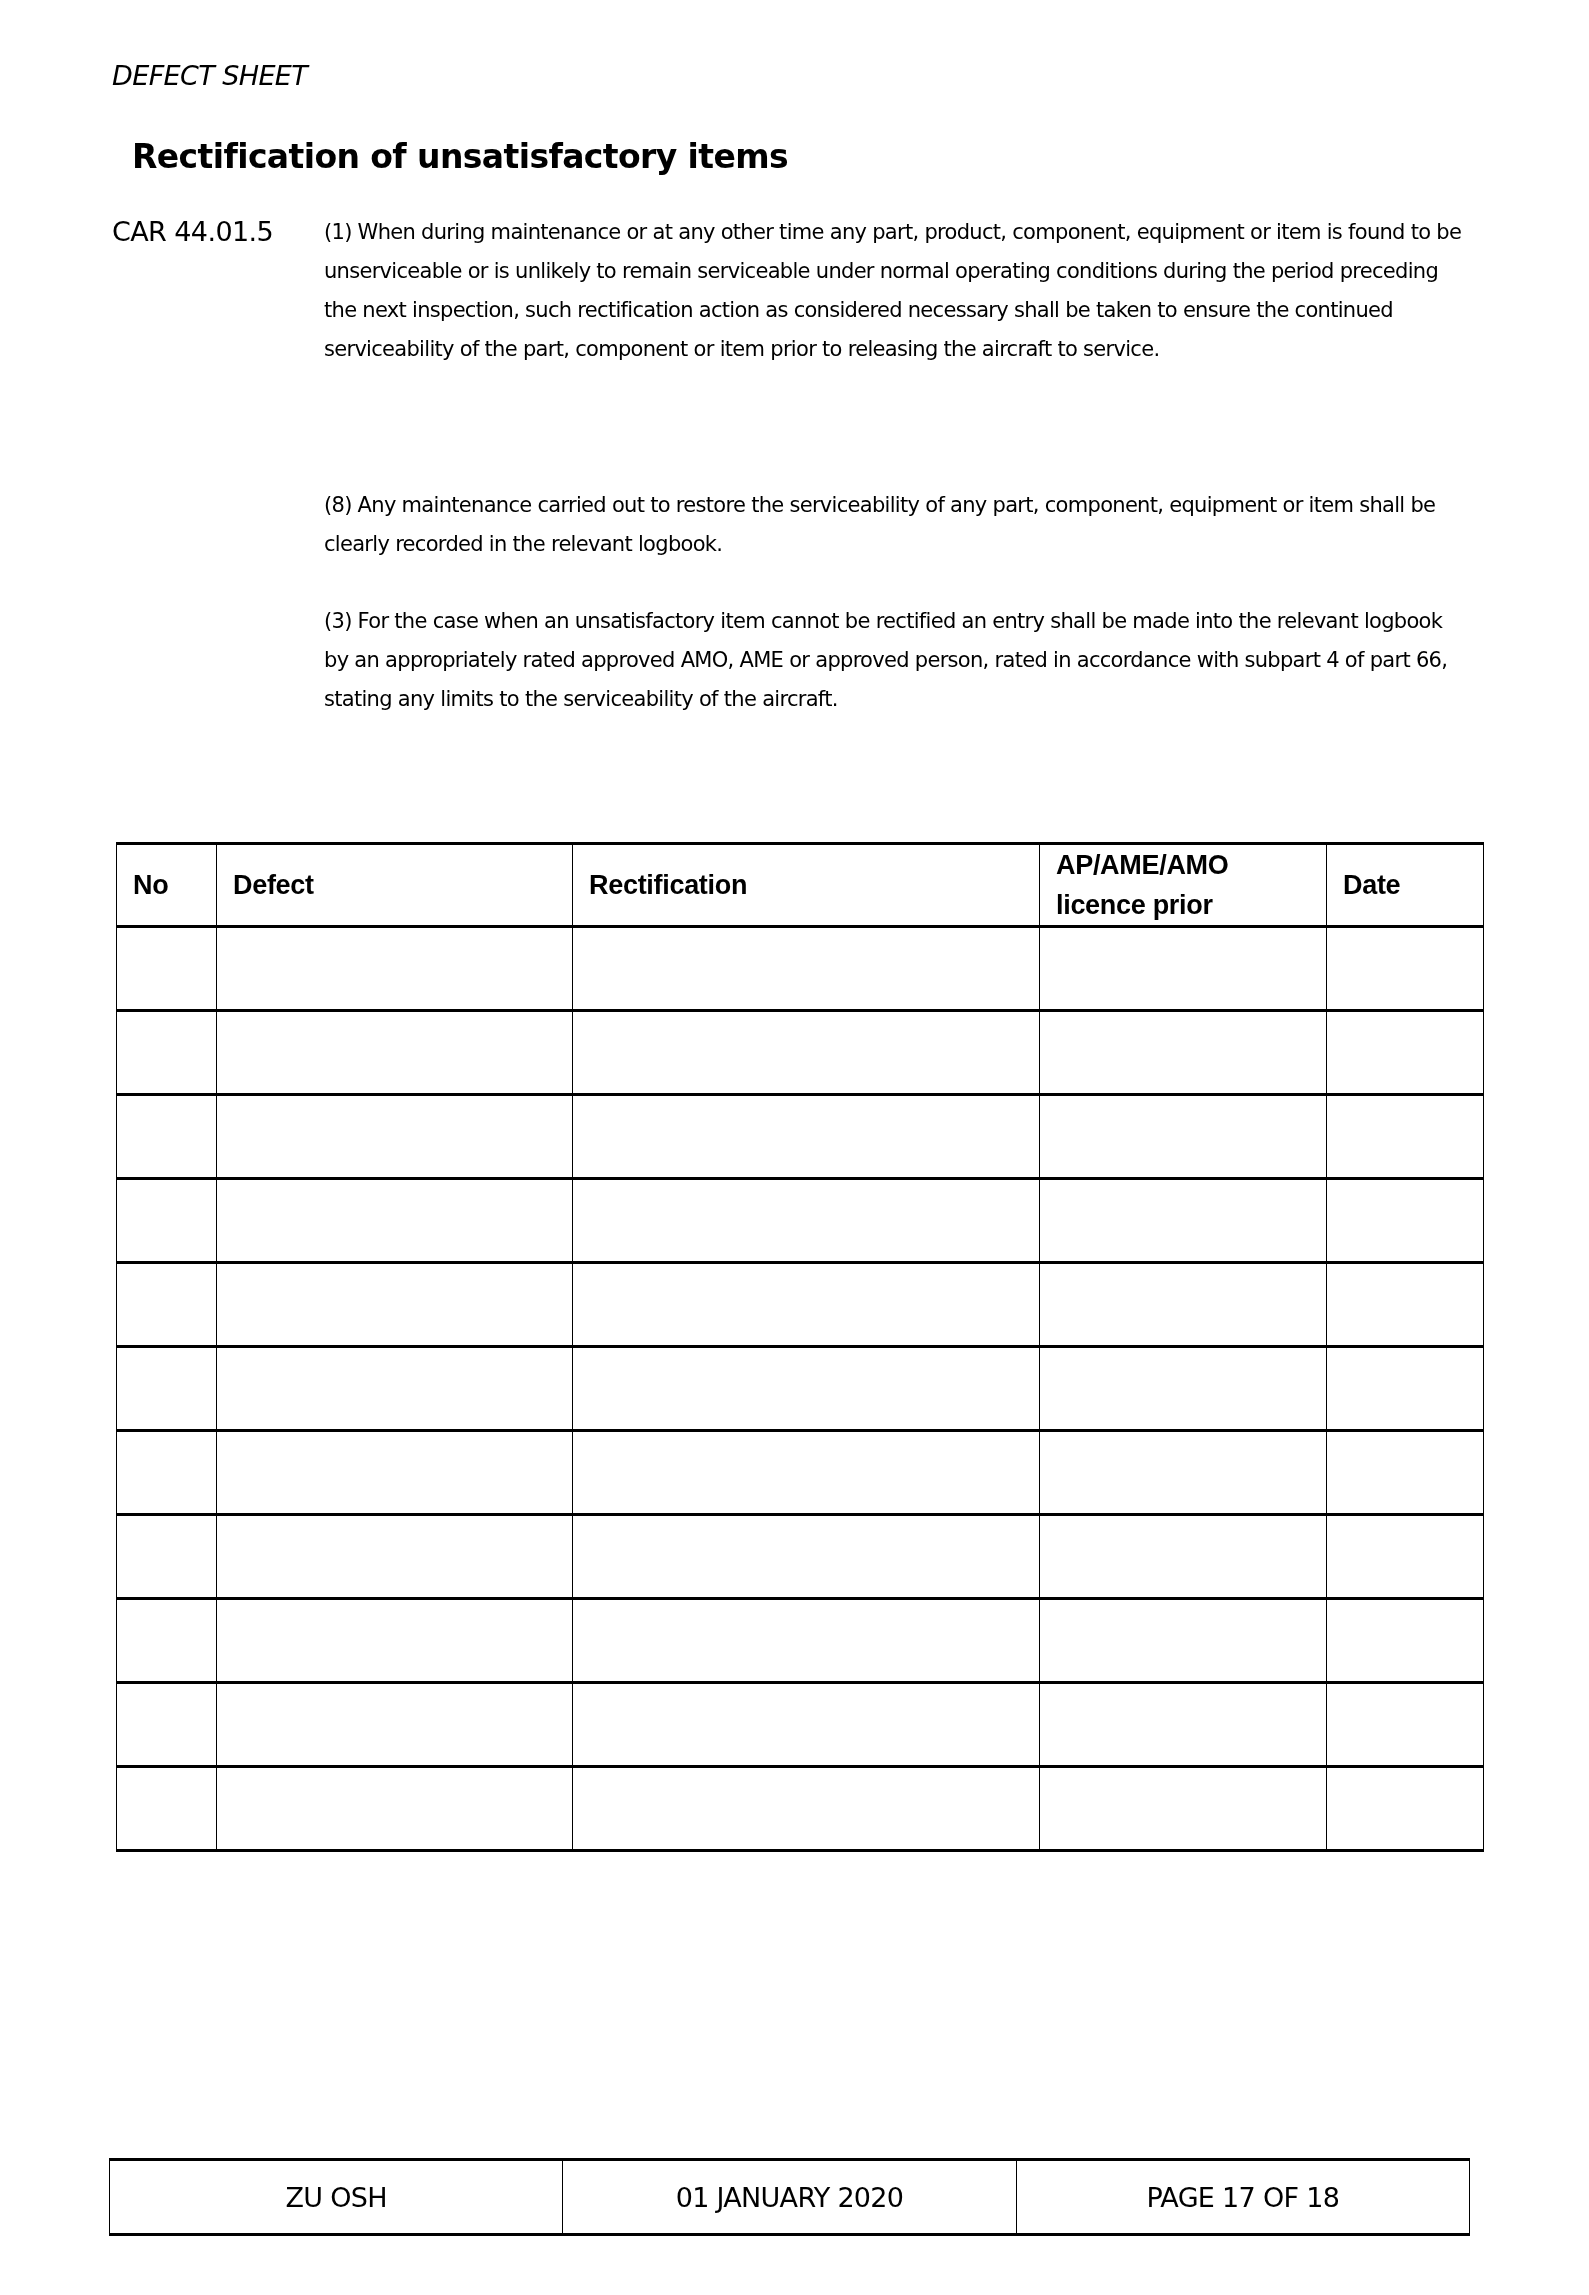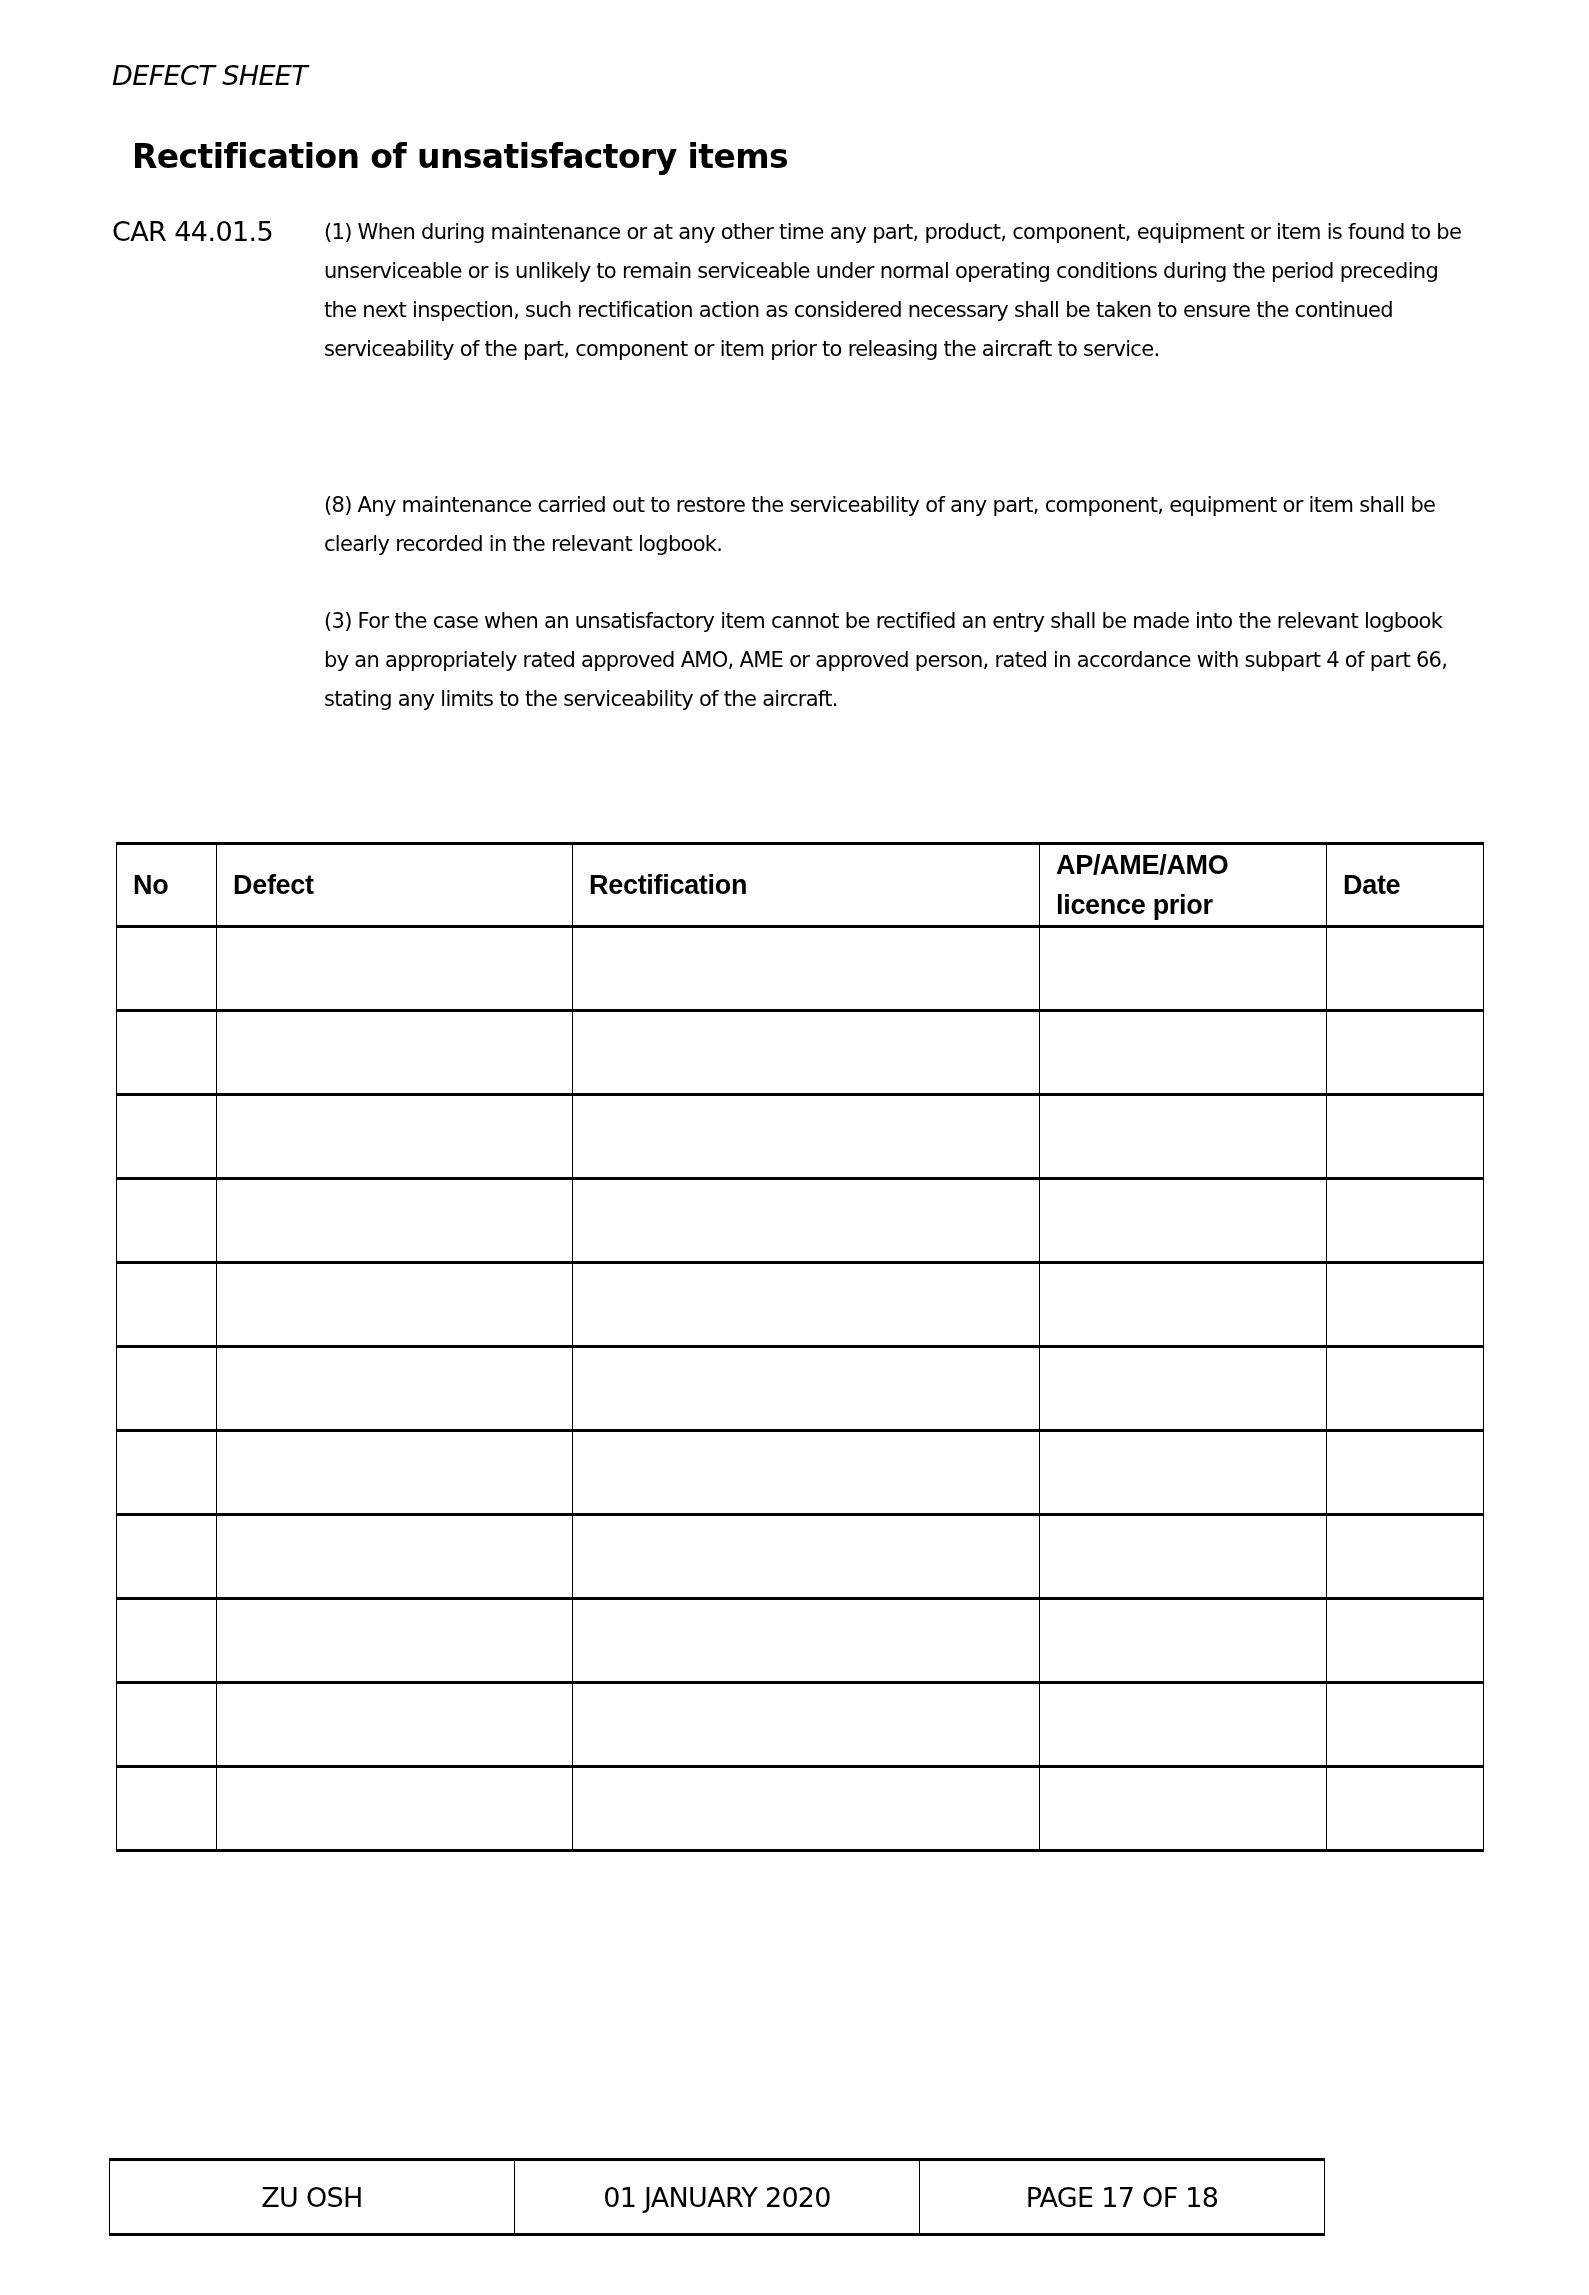--- a/index.html
+++ b/index.html
@@ -22,21 +22,21 @@
   table.defect-table th { height: 73px; text-align: left; vertical-align: middle;
       font-family: "Liberation Sans", sans-serif; font-weight: bold; font-size: 27px;
       letter-spacing: -0.3px; padding-left: 16px; line-height: 40px; }
   table.defect-table td { height: 81px; }
   col.c-no { width: 100px; }
   col.c-defect { width: 356px; }
   col.c-rect { width: 467px; }
   col.c-stamp { width: 287px; }
   col.c-date { width: 157px; }
 
-  table.footer { position: absolute; left: 109px; top: 2158px; width: 1216px;
+  table.footer { position: absolute; left: 109px; top: 2158px; width: 1361px;
       border-collapse: collapse; table-layout: fixed; }
   table.footer td { border-left: 1.9px solid #000; border-right: 1.9px solid #000;
       border-top: 3.7px solid #000; border-bottom: 3.7px solid #000;
       height: 70px; text-align: center; vertical-align: middle;
       font-family: "DejaVu Sans", sans-serif; font-size: 27px; letter-spacing: -0.7px; }
 </style>
 </head>
 <body>
 
 <div id="doc-title" class="doc-text">DEFECT SHEET</div>

